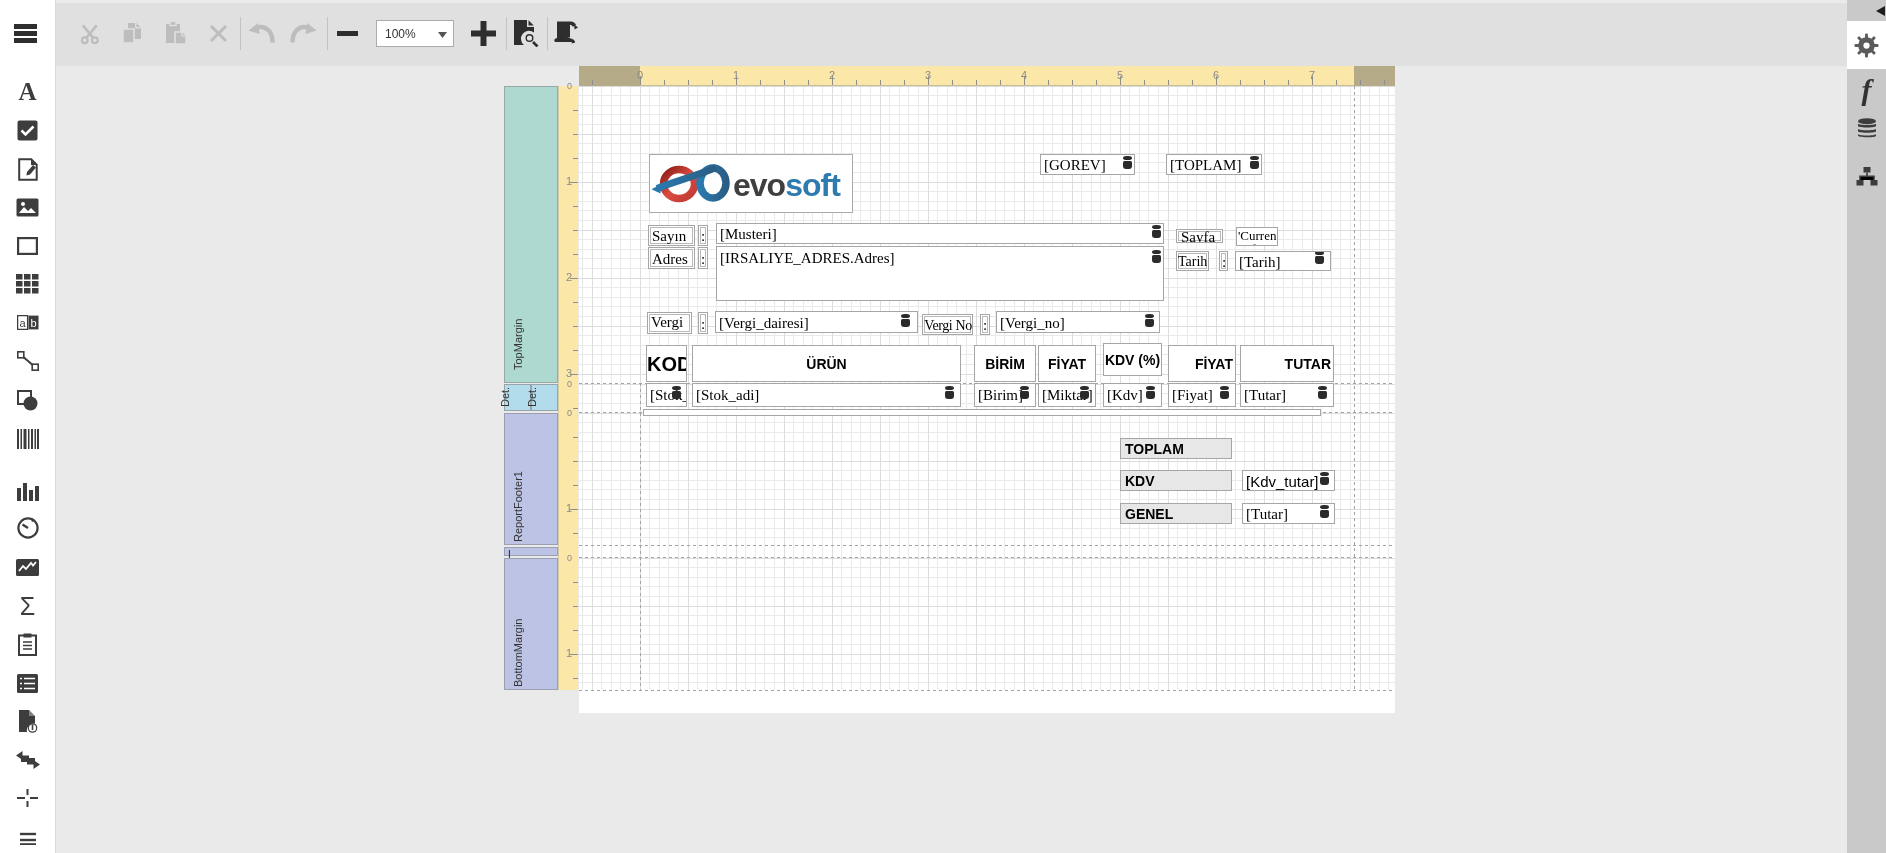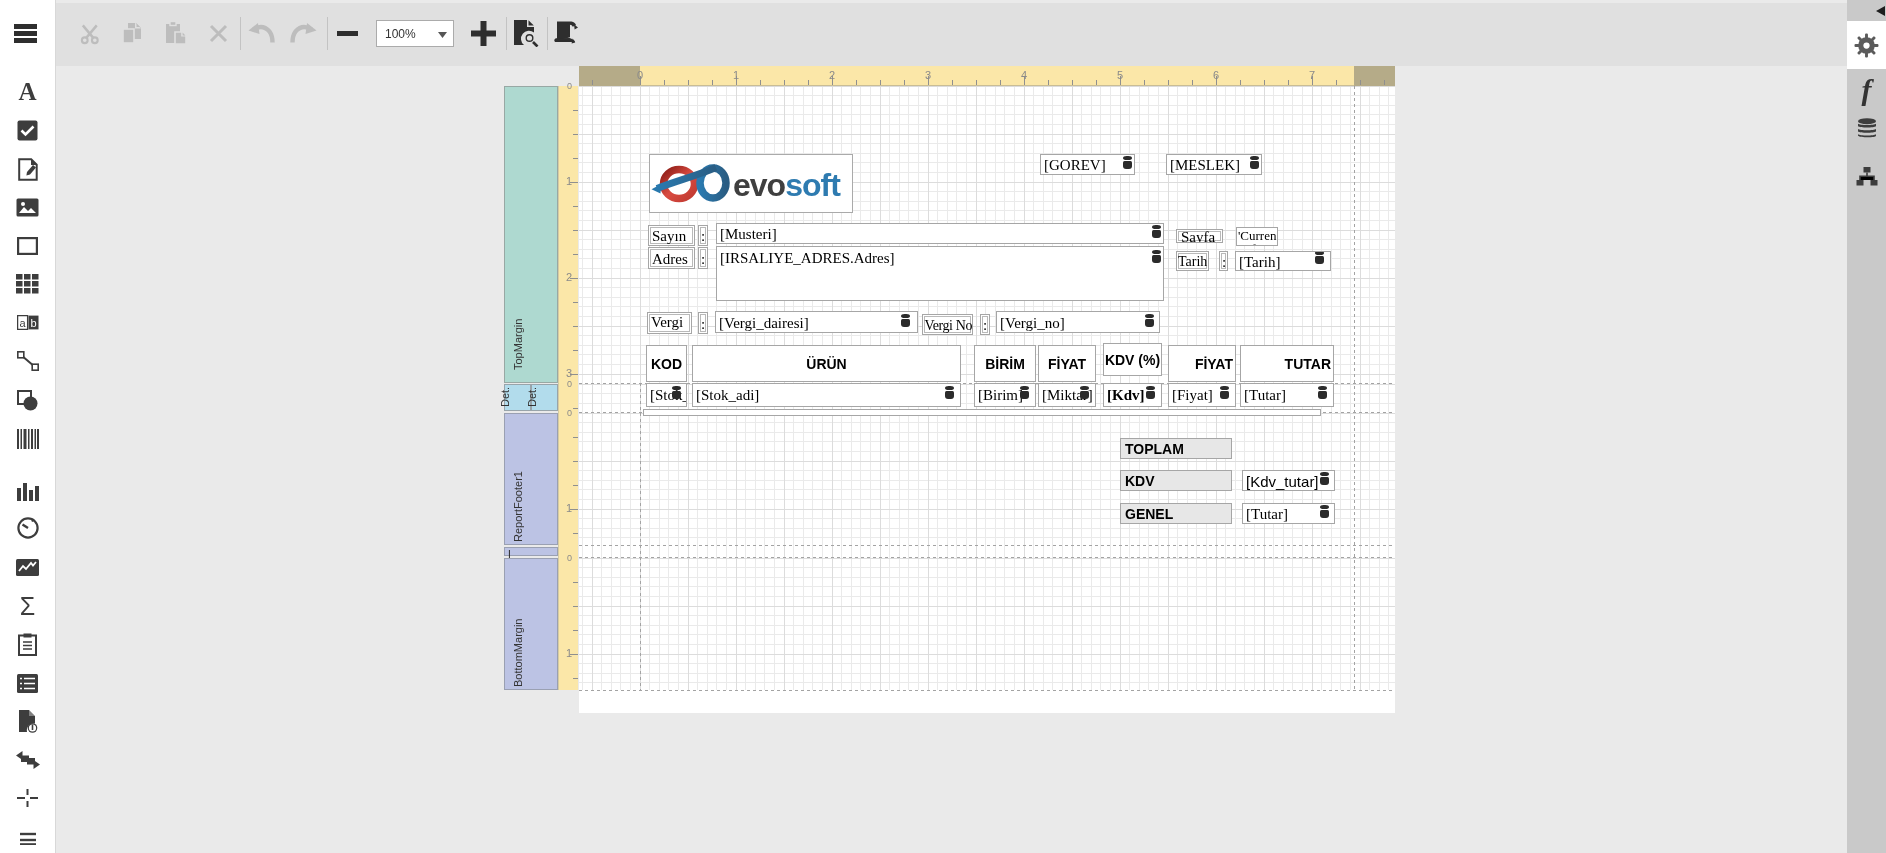--- a/index.html
+++ b/index.html
@@ -409,21 +409,21 @@
           <path d="M10.5 38.5 l-9 -4.2 9.5 -5z" fill="#2878ad"></path>
         </g>
         <text x="83" y="41" font-family="Liberation Sans" font-weight="bold" font-size="32" letter-spacing="-1" fill="#3f3f3f">evo<tspan fill="#2e7bb0">soft</tspan></text>
       </svg>
     </div>
 <div class="fb" style="left:1040px;top:154px;width:95px;height:21px;font-family:'Liberation Serif',serif;font-size:15px;font-weight:normal;text-align:left;background:#fff;">
       <span style="display:block;padding-left:3px;padding-top:0px;line-height:21px;white-space:nowrap;">[GOREV]</span>
       <i class="fi" style="right:2px;top:1px"></i>
     </div>
 <div class="fb" style="left:1166px;top:154px;width:96px;height:21px;font-family:'Liberation Serif',serif;font-size:15px;font-weight:normal;text-align:left;background:#fff;">
-      <span style="display:block;padding-left:3px;padding-top:0px;line-height:21px;white-space:nowrap;">[MESLEK]</span>
+      <span style="display:block;padding-left:3px;padding-top:0px;line-height:21px;white-space:nowrap;">[TOPLAM]</span>
       <i class="fi" style="right:2px;top:1px"></i>
     </div>
 <div class="fb" style="left:648px;top:225px;width:47px;height:21px;font-family:'Liberation Serif',serif;font-size:15px;font-weight:normal;text-align:left;background:#fff;box-shadow:inset 0 0 0 1px #fff, inset 0 0 0 2px #b9b9b9;">
       <span style="display:block;padding-left:3px;padding-top:0px;line-height:21px;white-space:nowrap;">Sayın</span>
     </div>
 <div class="fb" style="left:698px;top:225px;width:10px;height:21px;font-family:'Liberation Serif',serif;font-size:15px;font-weight:normal;text-align:left;background:#fff;box-shadow:inset 0 0 0 1px #fff, inset 0 0 0 2px #b9b9b9;">
       <span style="display:block;padding-left:2px;padding-top:0px;line-height:21px;white-space:nowrap;">:</span>
     </div>
 <div class="fb" style="left:716px;top:223px;width:448px;height:21px;font-family:'Liberation Serif',serif;font-size:15px;font-weight:normal;text-align:left;background:#fff;">
       <span style="display:block;padding-left:3px;padding-top:0px;line-height:21px;white-space:nowrap;">[Musteri]</span>
@@ -458,31 +458,31 @@
 <div class="fb" style="left:647px;top:312px;width:45px;height:22px;font-family:'Liberation Serif',serif;font-size:15px;font-weight:normal;text-align:left;background:#fff;box-shadow:inset 0 0 0 1px #fff, inset 0 0 0 2px #b9b9b9;">
       <span style="display:block;padding-left:3px;padding-top:0px;line-height:19px;white-space:normal;">Vergi<br>Dairesi</span>
     </div>
 <div class="fb" style="left:698px;top:312px;width:10px;height:22px;font-family:'Liberation Serif',serif;font-size:15px;font-weight:normal;text-align:left;background:#fff;box-shadow:inset 0 0 0 1px #fff, inset 0 0 0 2px #b9b9b9;">
       <span style="display:block;padding-left:2px;padding-top:0px;line-height:22px;white-space:nowrap;">:</span>
     </div>
 <div class="fb" style="left:715px;top:311px;width:203px;height:22px;font-family:'Liberation Serif',serif;font-size:15px;font-weight:normal;text-align:left;background:#fff;">
       <span style="display:block;padding-left:3px;padding-top:0px;line-height:22px;white-space:nowrap;">[Vergi_dairesi]</span>
       <i class="fi" style="right:7px;top:2px"></i>
     </div>
-<div class="fb" style="left:922px;top:314px;width:51px;height:21px;font-family:'Liberation Serif',serif;font-size:14px;font-weight:normal;text-align:right;background:#fff;box-shadow:inset 0 0 0 1px #fff, inset 0 0 0 2px #b9b9b9;letter-spacing:-0.4px;">
+<div class="fb" style="left:922px;top:314px;width:51px;height:21px;font-family:'Liberation Serif',serif;font-size:14px;font-weight:normal;text-align:center;background:#fff;box-shadow:inset 0 0 0 1px #fff, inset 0 0 0 2px #b9b9b9;letter-spacing:-0.4px;">
       <span style="display:block;padding-left:1px;padding-top:0px;line-height:21px;white-space:nowrap;">Vergi No</span>
     </div>
 <div class="fb" style="left:980px;top:314px;width:10px;height:21px;font-family:'Liberation Serif',serif;font-size:15px;font-weight:normal;text-align:left;background:#fff;box-shadow:inset 0 0 0 1px #fff, inset 0 0 0 2px #b9b9b9;">
       <span style="display:block;padding-left:2px;padding-top:0px;line-height:21px;white-space:nowrap;">:</span>
     </div>
 <div class="fb" style="left:996px;top:311px;width:164px;height:22px;font-family:'Liberation Serif',serif;font-size:15px;font-weight:normal;text-align:left;background:#fff;">
       <span style="display:block;padding-left:3px;padding-top:0px;line-height:22px;white-space:nowrap;">[Vergi_no]</span>
       <i class="fi" style="right:5px;top:2px"></i>
     </div>
-<div class="fb" style="left:646px;top:345px;width:41px;height:37px;font-family:'Liberation Sans',sans-serif;font-size:14px;font-weight:bold;text-align:center;background:#fff;">
+<div class="fb" style="left:646px;top:345px;width:41px;height:37px;font-family:'Liberation Sans',sans-serif;font-size:20px;font-weight:bold;text-align:center;background:#fff;">
       <span style="display:block;padding-left:0px;padding-top:0px;line-height:37px;white-space:nowrap;">KOD</span>
     </div>
 <div class="fb" style="left:692px;top:345px;width:269px;height:37px;font-family:'Liberation Sans',sans-serif;font-size:14px;font-weight:bold;text-align:center;background:#fff;">
       <span style="display:block;padding-left:0px;padding-top:0px;line-height:37px;white-space:nowrap;">ÜRÜN</span>
     </div>
 <div class="fb" style="left:974px;top:345px;width:62px;height:37px;font-family:'Liberation Sans',sans-serif;font-size:14px;font-weight:bold;text-align:center;background:#fff;">
       <span style="display:block;padding-left:0px;padding-top:0px;line-height:37px;white-space:nowrap;">BİRİM</span>
     </div>
 <div class="fb" style="left:1038px;top:345px;width:58px;height:37px;font-family:'Liberation Sans',sans-serif;font-size:14px;font-weight:bold;text-align:center;background:#fff;">
       <span style="display:block;padding-left:0px;padding-top:0px;line-height:37px;white-space:nowrap;">FİYAT</span>
@@ -505,21 +505,21 @@
       <i class="fi" style="right:6px;top:2px"></i>
     </div>
 <div class="fb" style="left:974px;top:383px;width:62px;height:24px;font-family:'Liberation Serif',serif;font-size:15px;font-weight:normal;text-align:left;background:#fff;">
       <span style="display:block;padding-left:3px;padding-top:1px;line-height:21px;white-space:nowrap;">[Birim]</span>
       <i class="fi" style="right:6px;top:2px"></i>
     </div>
 <div class="fb" style="left:1038px;top:383px;width:58px;height:24px;font-family:'Liberation Serif',serif;font-size:15px;font-weight:normal;text-align:left;background:#fff;">
       <span style="display:block;padding-left:3px;padding-top:1px;line-height:21px;white-space:nowrap;">[Miktar]</span>
       <i class="fi" style="right:6px;top:2px"></i>
     </div>
-<div class="fb" style="left:1103px;top:383px;width:59px;height:24px;font-family:'Liberation Serif',serif;font-size:15px;font-weight:bold;text-align:left;background:#fff;">
+<div class="fb" style="left:1103px;top:383px;width:59px;height:24px;font-family:'Liberation Serif',serif;font-size:15px;font-weight:normal;text-align:left;background:#fff;">
       <span style="display:block;padding-left:3px;padding-top:1px;line-height:21px;white-space:nowrap;">[Kdv]</span>
       <i class="fi" style="right:6px;top:2px"></i>
     </div>
 <div class="fb" style="left:1168px;top:383px;width:68px;height:24px;font-family:'Liberation Serif',serif;font-size:15px;font-weight:normal;text-align:left;background:#fff;">
       <span style="display:block;padding-left:3px;padding-top:1px;line-height:21px;white-space:nowrap;">[Fiyat]</span>
       <i class="fi" style="right:6px;top:2px"></i>
     </div>
 <div class="fb" style="left:1240px;top:383px;width:94px;height:24px;font-family:'Liberation Serif',serif;font-size:15px;font-weight:normal;text-align:left;background:#fff;">
       <span style="display:block;padding-left:3px;padding-top:1px;line-height:21px;white-space:nowrap;">[Tutar]</span>
       <i class="fi" style="right:6px;top:2px"></i>

